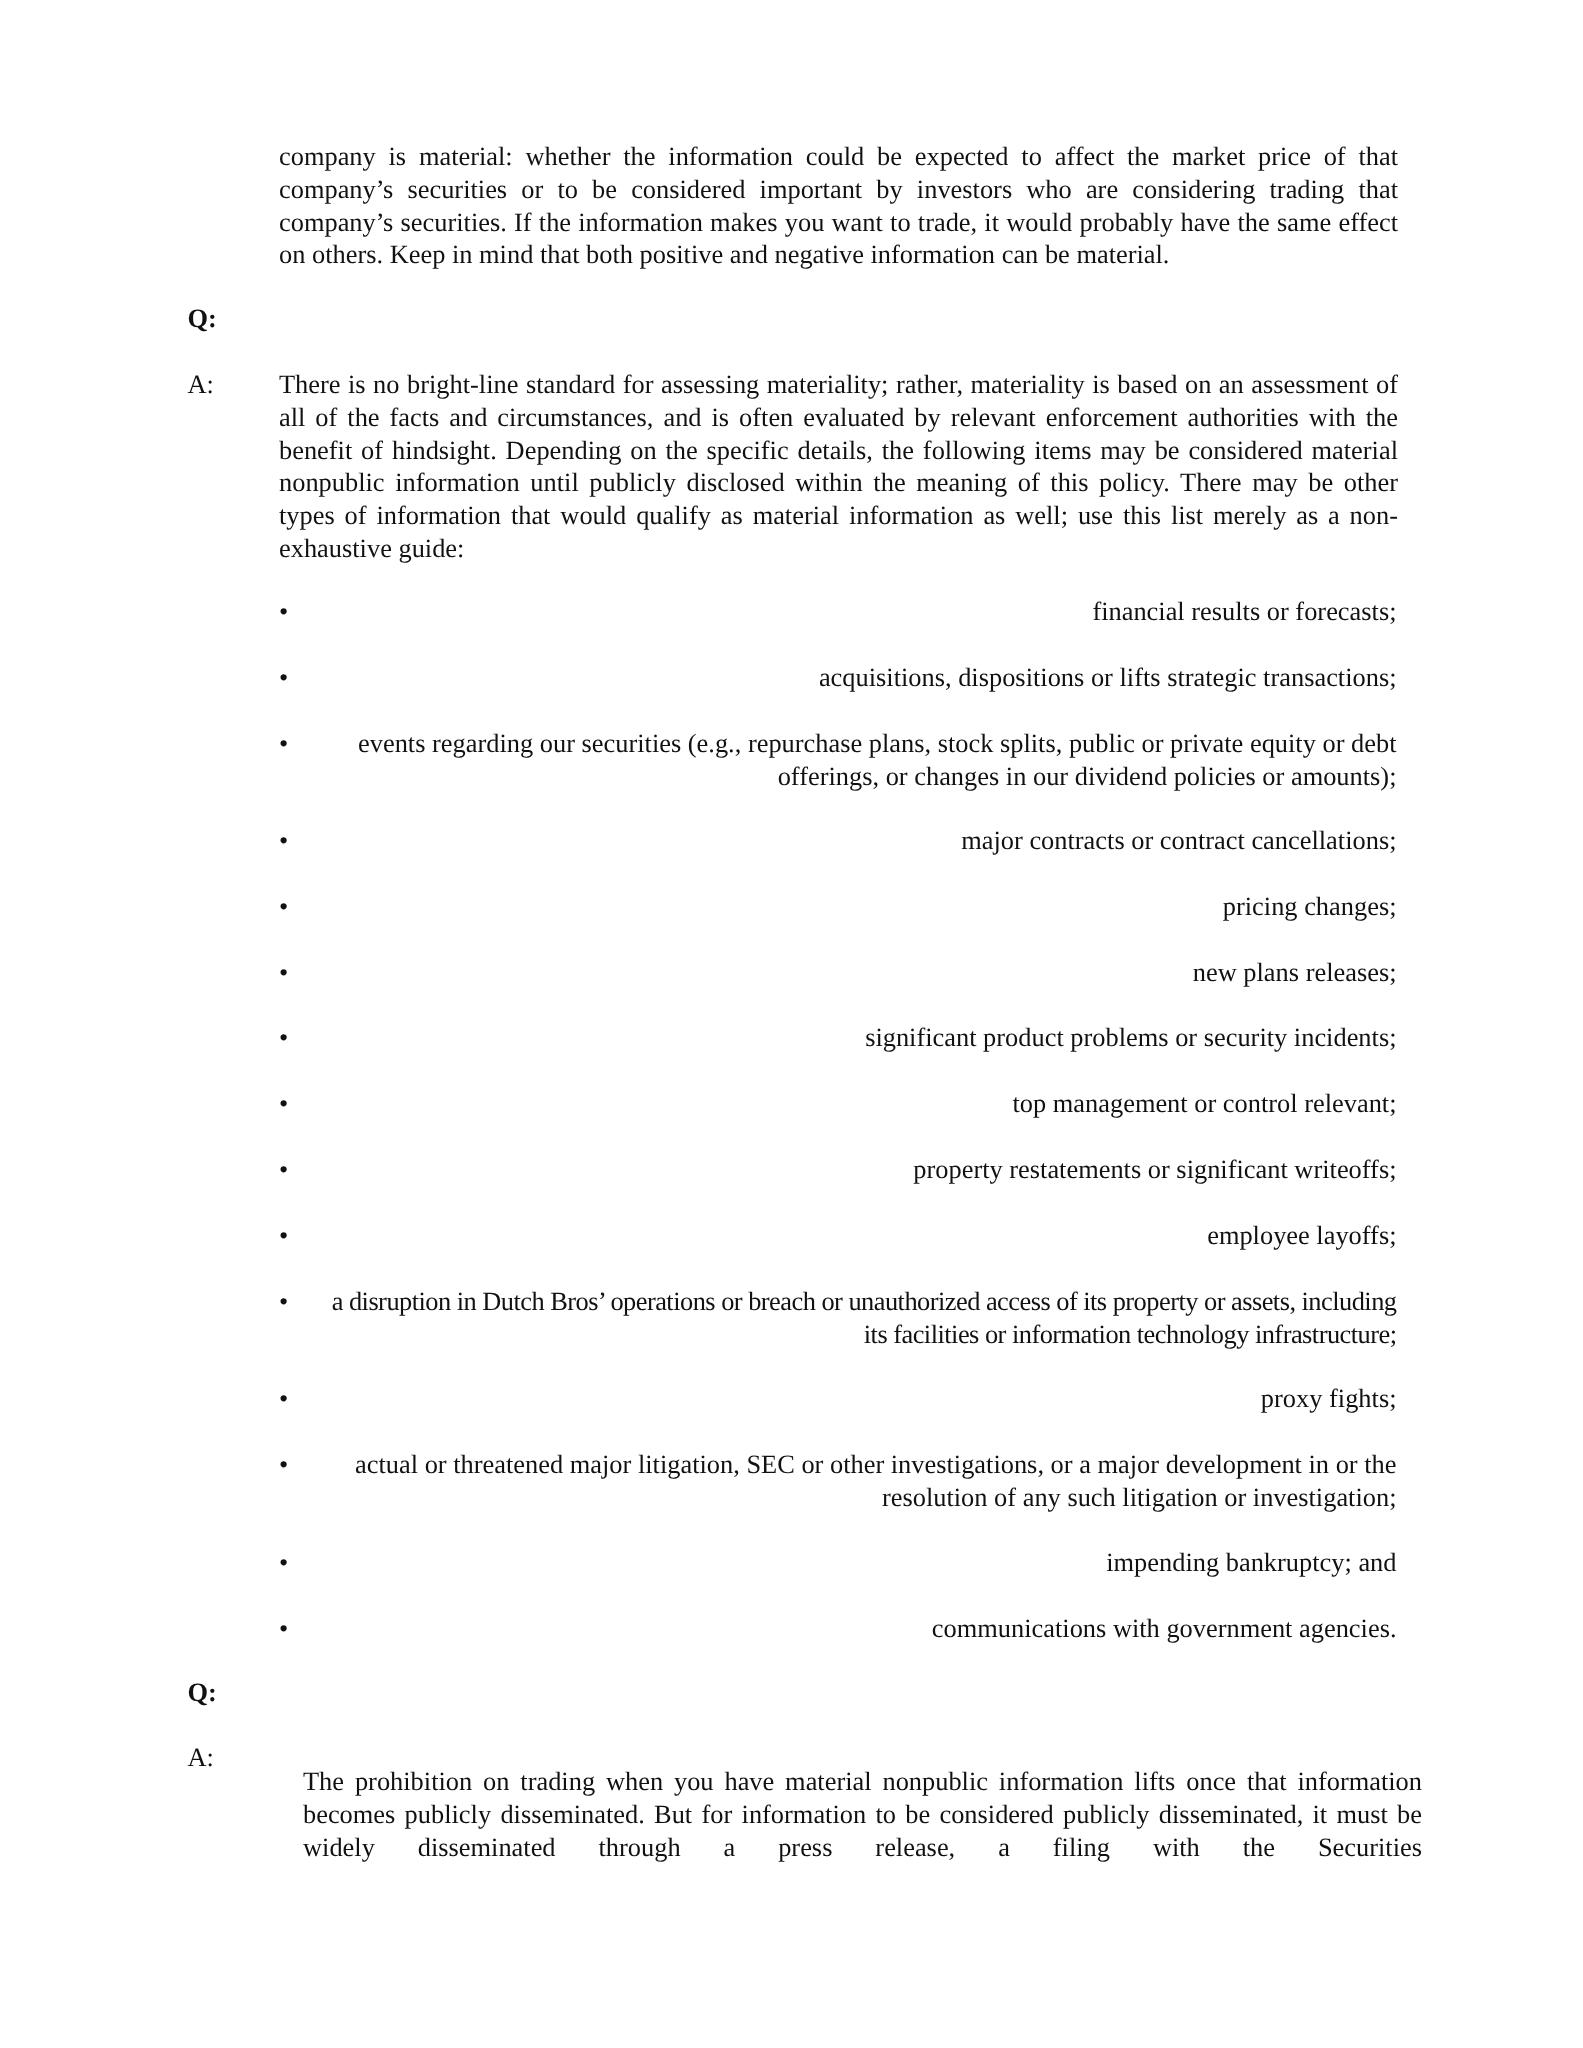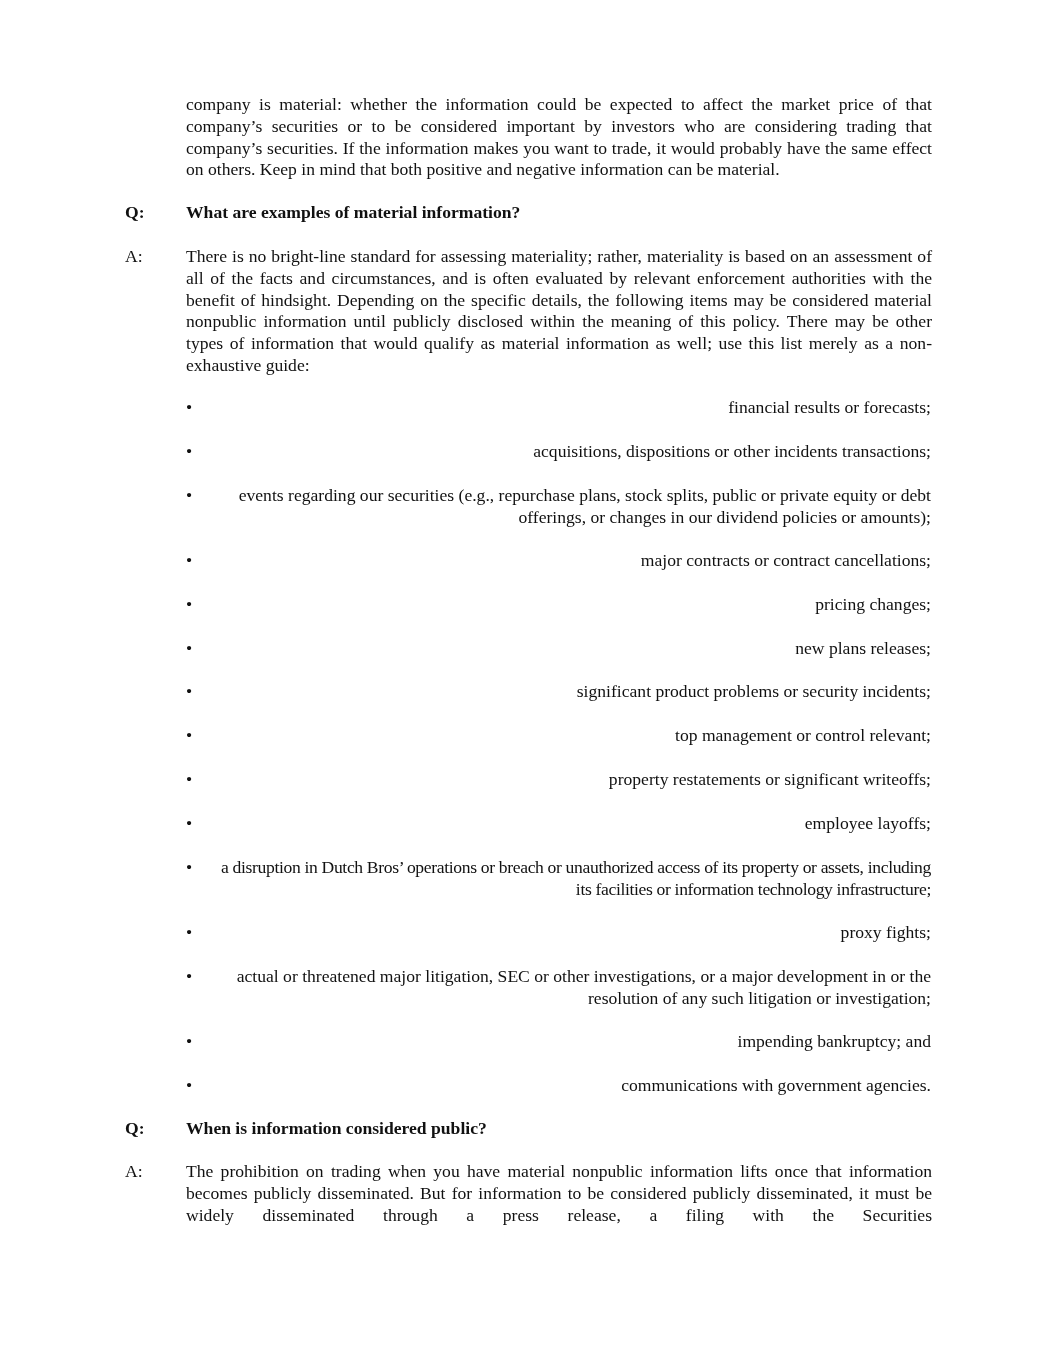--- a/index.html
+++ b/index.html
@@ -22,33 +22,32 @@
     .bullet-text { position: absolute; left: 31px; width: 714px; text-align: right; }
   </style>
 </head>
 <body>
 
 <div class="page">
 
   <p class="para-cont" style="margin:0;">company is material: whether the information could be expected to affect the market price of that company’s securities or to be considered important by investors who are considering trading that company’s securities. If the information makes you want to trade, it would probably have the same effect on others. Keep in mind that both positive and negative information can be material.</p>
 
   <div class="qa-label q" style="top:202px;">Q:</div>
-  <div class="indent q" style="top:202px;">What are examples of material information?</div>
 
   <div class="qa-label" style="top:246px;">A:</div>
   <p class="indent a-text" style="top:246px; margin:0;">There is no bright-line standard for assessing materiality; rather, materiality is based on an assessment of all of the facts and circumstances, and is often evaluated by relevant enforcement authorities with the benefit of hindsight. Depending on the specific details, the following items may be considered material nonpublic information until publicly disclosed within the meaning of this policy. There may be other types of information that would qualify as material information as well; use this list merely as a non-exhaustive guide:</p>
 
   <ul class="bullet-list" style="top:397px;">
     <li class="bullet-item" style="top:0px;">
       <span class="bullet-dot">•</span>
       <span class="bullet-text">financial results or forecasts;</span>
     </li>
     <li class="bullet-item" style="top:44px;">
       <span class="bullet-dot">•</span>
-      <span class="bullet-text">acquisitions, dispositions or other incidents transactions;</span>
+      <span class="bullet-text">acquisitions, dispositions or lifts strategic transactions;</span>
     </li>
     <li class="bullet-item" style="top:88px;">
       <span class="bullet-dot">•</span>
       <span class="bullet-text">events regarding our securities (e.g., repurchase plans, stock splits, public or private equity or debt offerings, or changes in our dividend policies or amounts);</span>
     </li>
     <li class="bullet-item" style="top:153px;">
       <span class="bullet-dot">•</span>
       <span class="bullet-text">major contracts or contract cancellations;</span>
     </li>
     <li class="bullet-item" style="top:197px;">
@@ -91,18 +90,17 @@
       <span class="bullet-dot">•</span>
       <span class="bullet-text">impending bankruptcy; and</span>
     </li>
     <li class="bullet-item" style="top:678px;">
       <span class="bullet-dot">•</span>
       <span class="bullet-text">communications with government agencies.</span>
     </li>
   </ul>
 
   <div class="qa-label q" style="top:1118px;">Q:</div>
-  <div class="indent q" style="top:1118px;">When is information considered public?</div>
 
   <div class="qa-label" style="top:1161px;">A:</div>
-  <p class="indent" style="top:1161px; margin:0; text-align:justify; text-align-last:justify;">The prohibition on trading when you have material nonpublic information lifts once that information becomes publicly disseminated. But for information to be considered publicly disseminated, it must be widely disseminated through a press release, a filing with the Securities</p>
+  <p class="indent" style="top:1161px; margin:16px; text-align:justify; text-align-last:justify;">The prohibition on trading when you have material nonpublic information lifts once that information becomes publicly disseminated. But for information to be considered publicly disseminated, it must be widely disseminated through a press release, a filing with the Securities</p>
 
 </div>
 
 </body></html>

